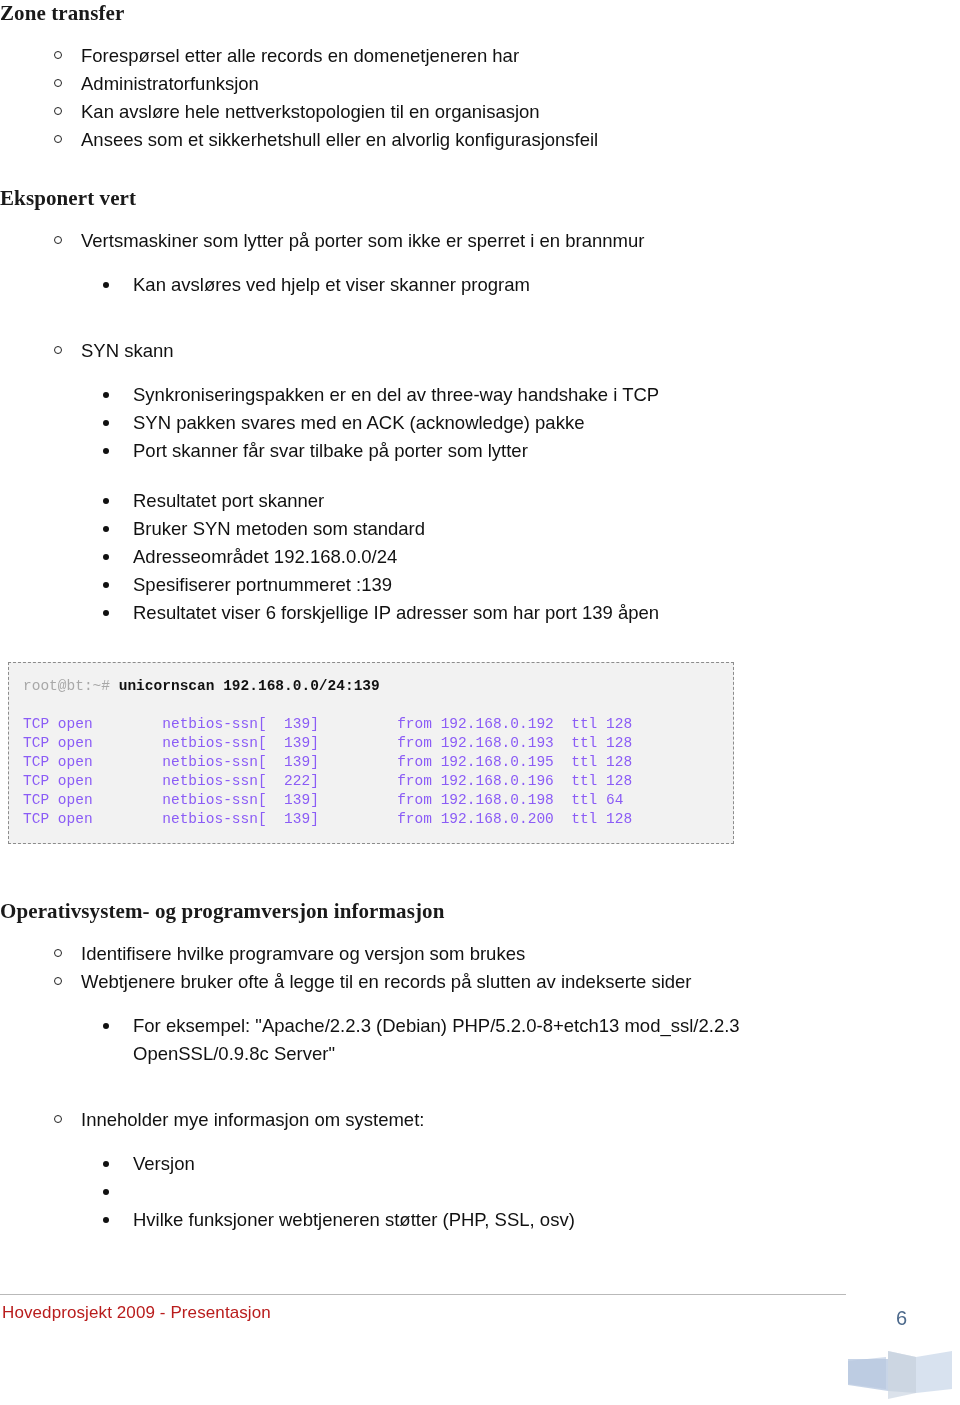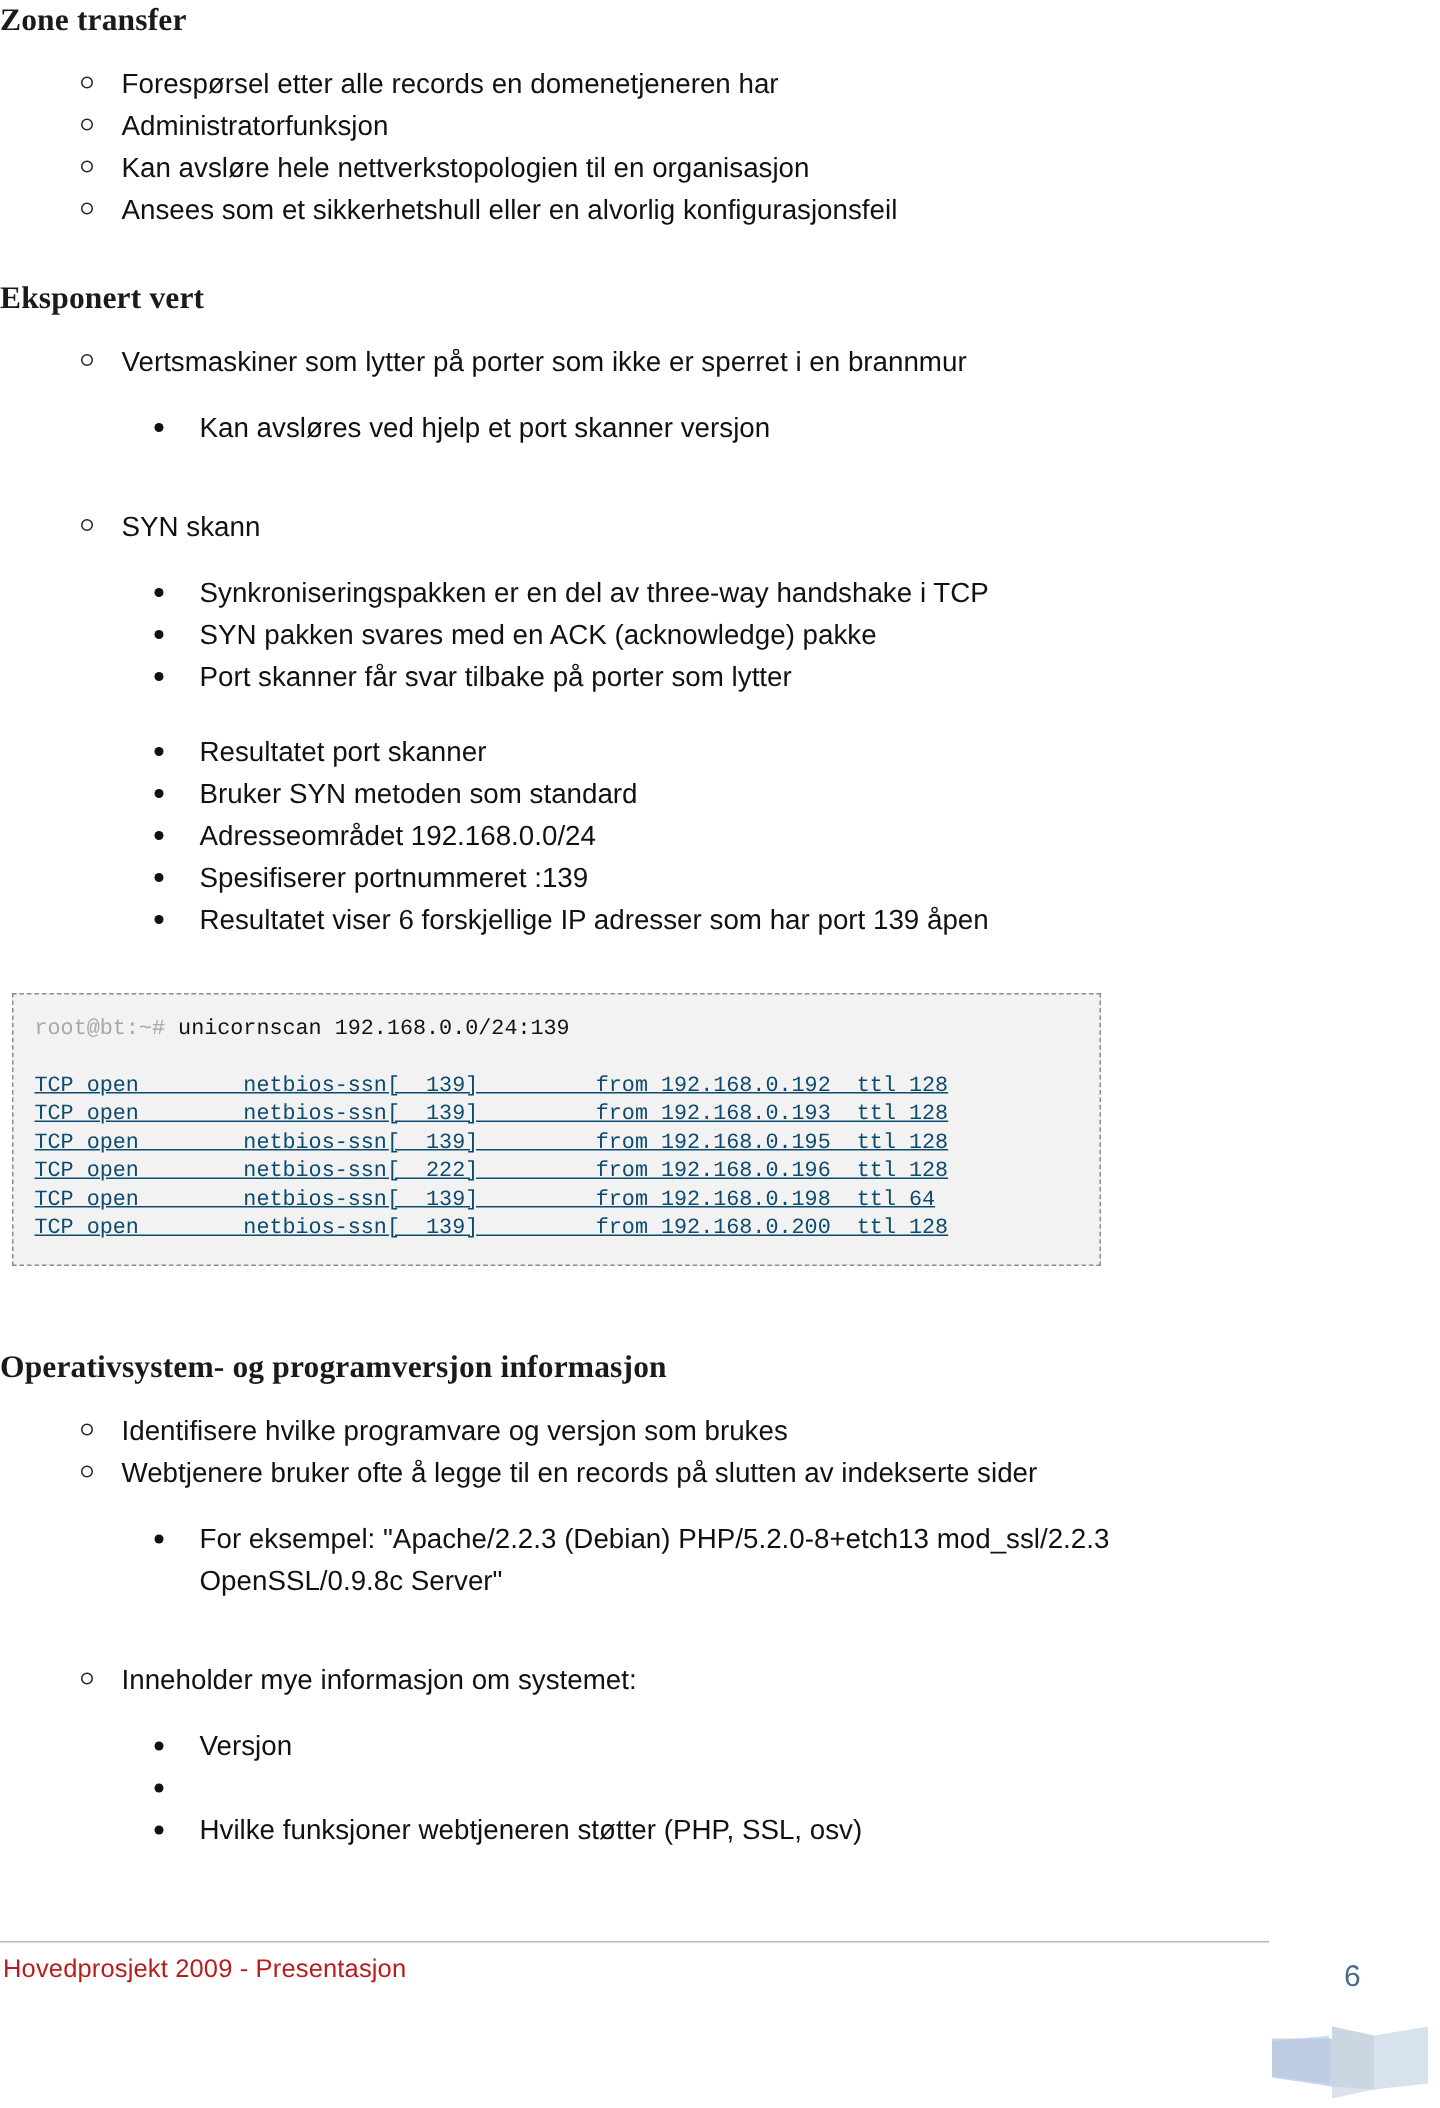--- a/index.html
+++ b/index.html
@@ -98,25 +98,24 @@
     padding: 14px 0 14px 14px;
     font-family: "Liberation Mono", "DejaVu Sans Mono", monospace;
     font-size: 14.5px;
     line-height: 19px;
   }
   .term-prompt-line {
     white-space: pre;
     margin-bottom: 19px;
   }
   .term-prompt { color: #a8a8a8; }
-  .term-cmd { color: #111111; font-weight: normal; }
+  .term-cmd { color: #111111; font-weight: bold; }
   .term-row {
     white-space: pre;
-    color: #0c4a6e;
-    text-decoration: underline;
+    color: #8b5cf6;
   }
 
   
   .footer-rule {
     position: absolute;
     left: 0;
     top: 1294px;
     width: 846px;
     height: 1px;
     background: #b9b9b9;
@@ -178,21 +177,21 @@
     <h2 class="heading">Eksponert vert</h2>
     <ul class="lvl1">
       <li>
         <span class="marker-o"></span>
         <span class="li-text">Vertsmaskiner som lytter på porter som ikke er sperret i en brannmur</span>
       </li>
     </ul>
     <ul class="lvl2">
       <li>
         <span class="marker-dot"></span>
-        <span class="li-text">Kan avsløres ved hjelp et port skanner versjon</span>
+        <span class="li-text">Kan avsløres ved hjelp et viser skanner program</span>
       </li>
     </ul>
     <div class="gap-md"></div>
     <ul class="lvl1">
       <li>
         <span class="marker-o"></span>
         <span class="li-text">SYN skann</span>
       </li>
     </ul>
     <ul class="lvl2">

